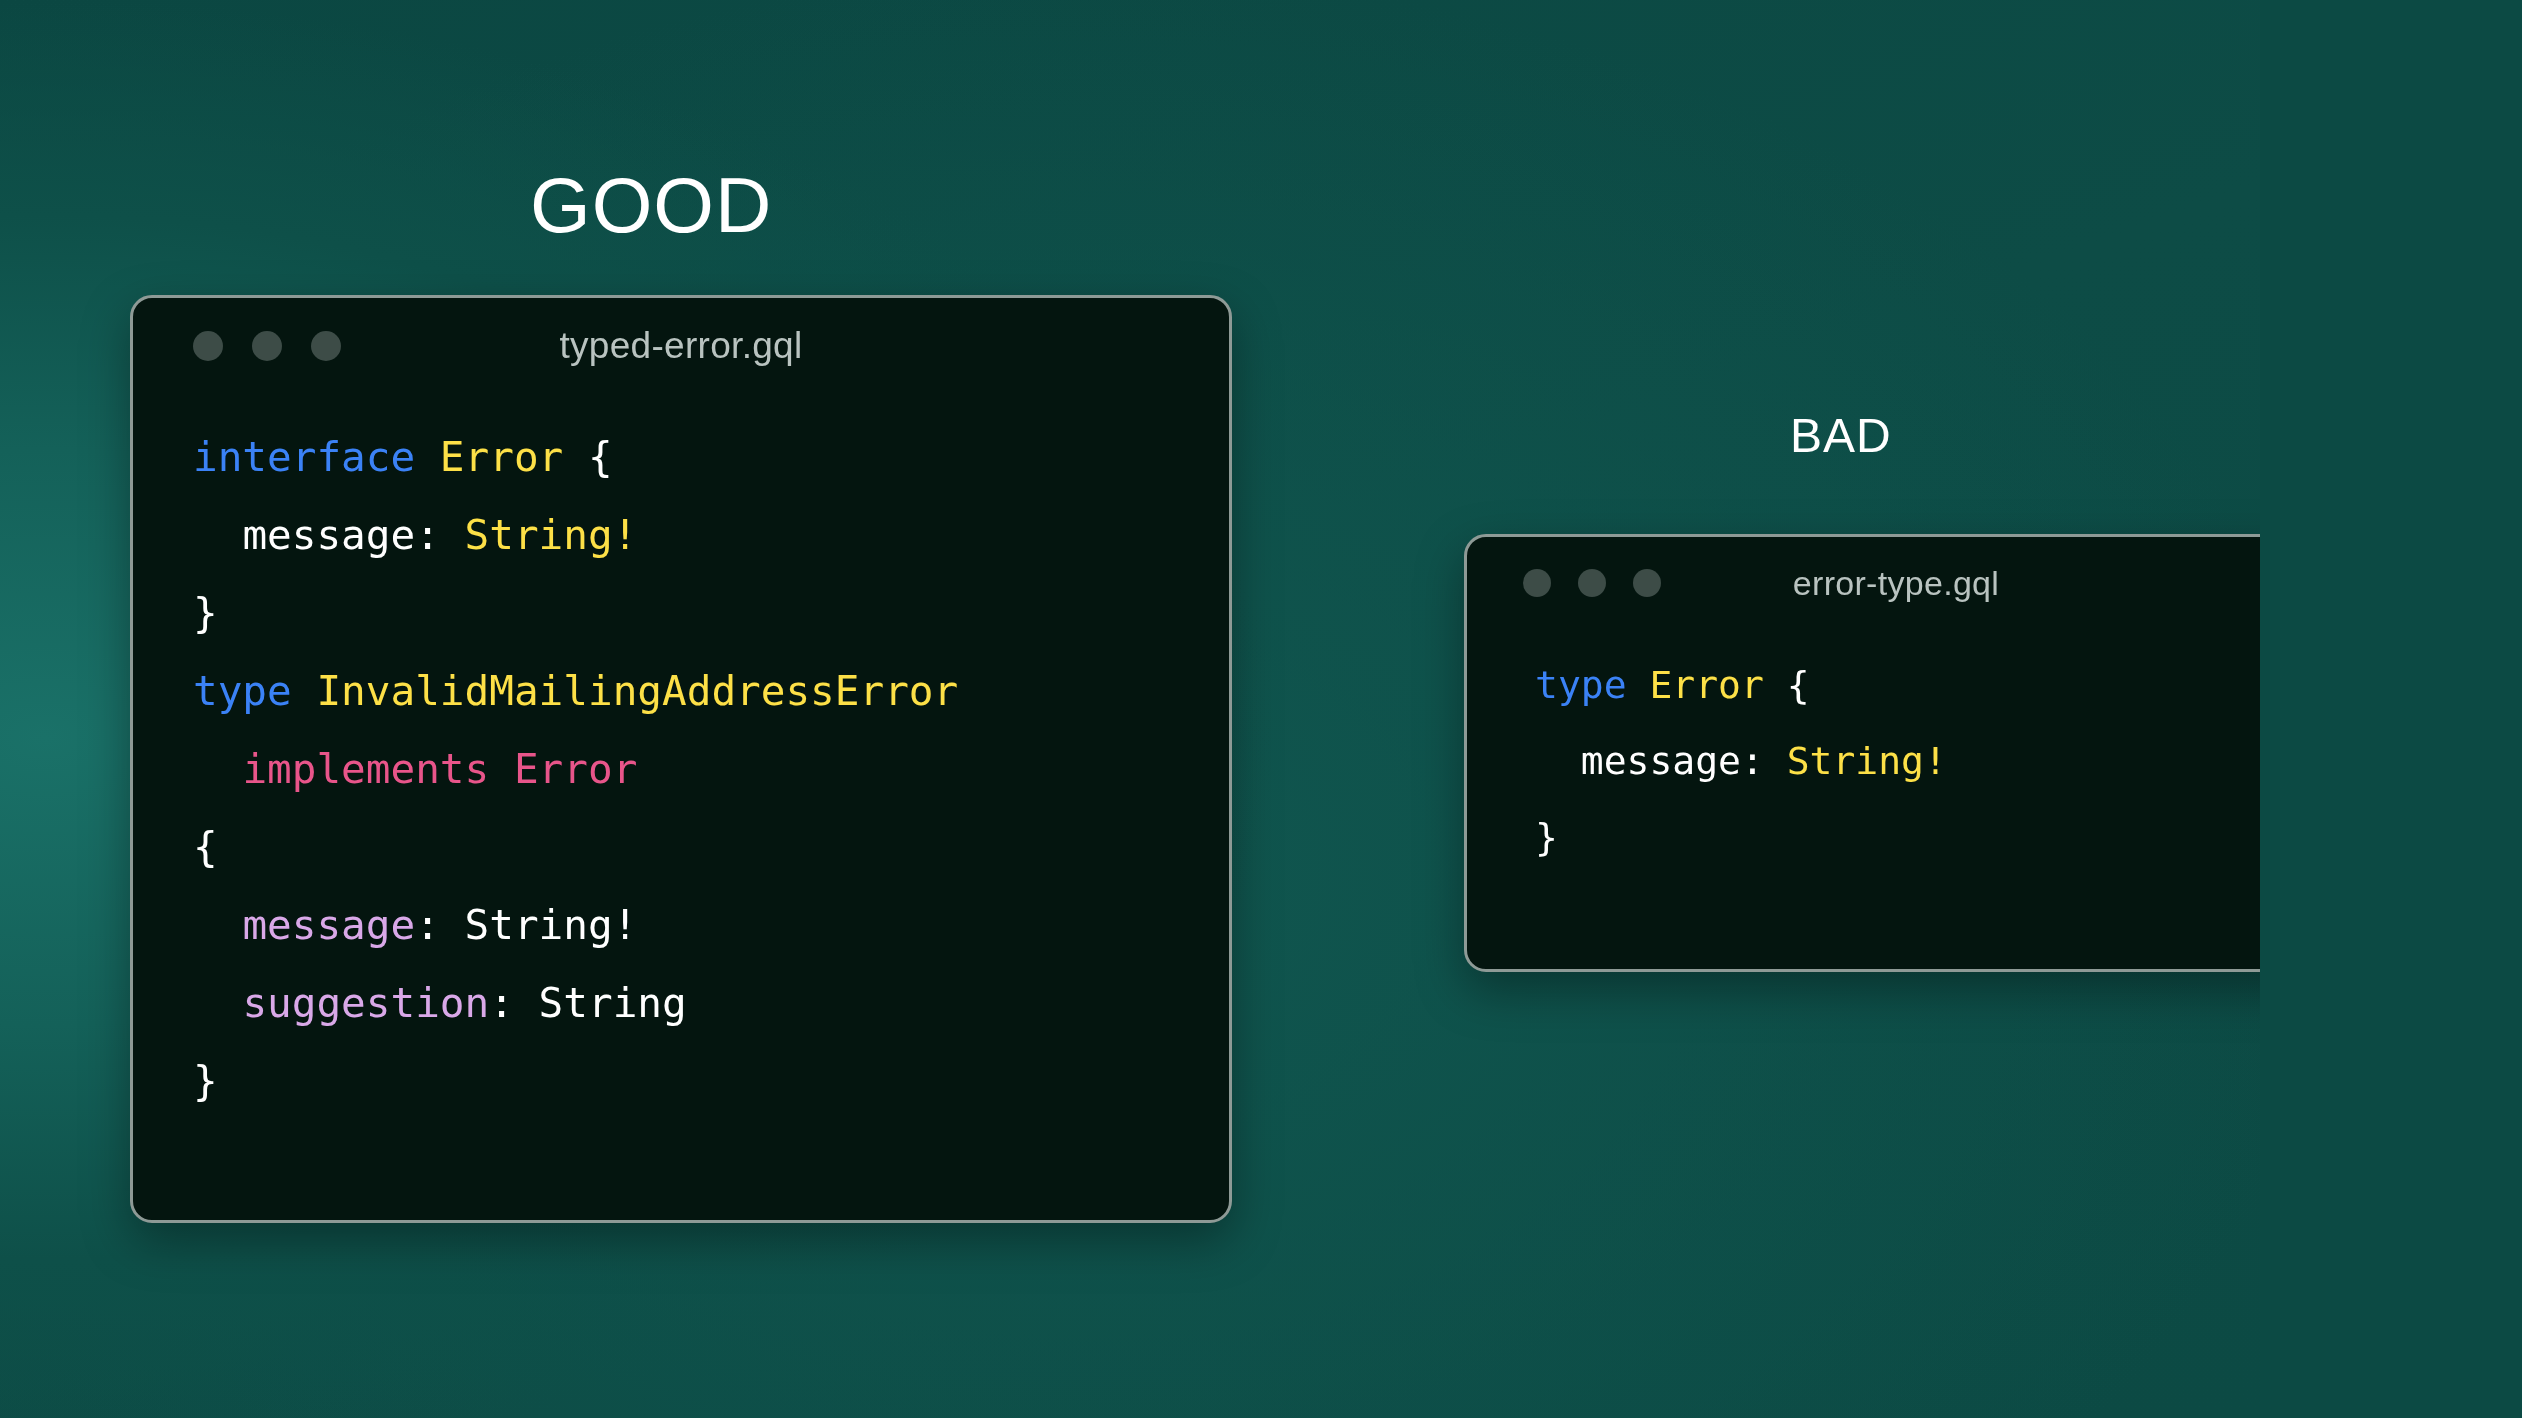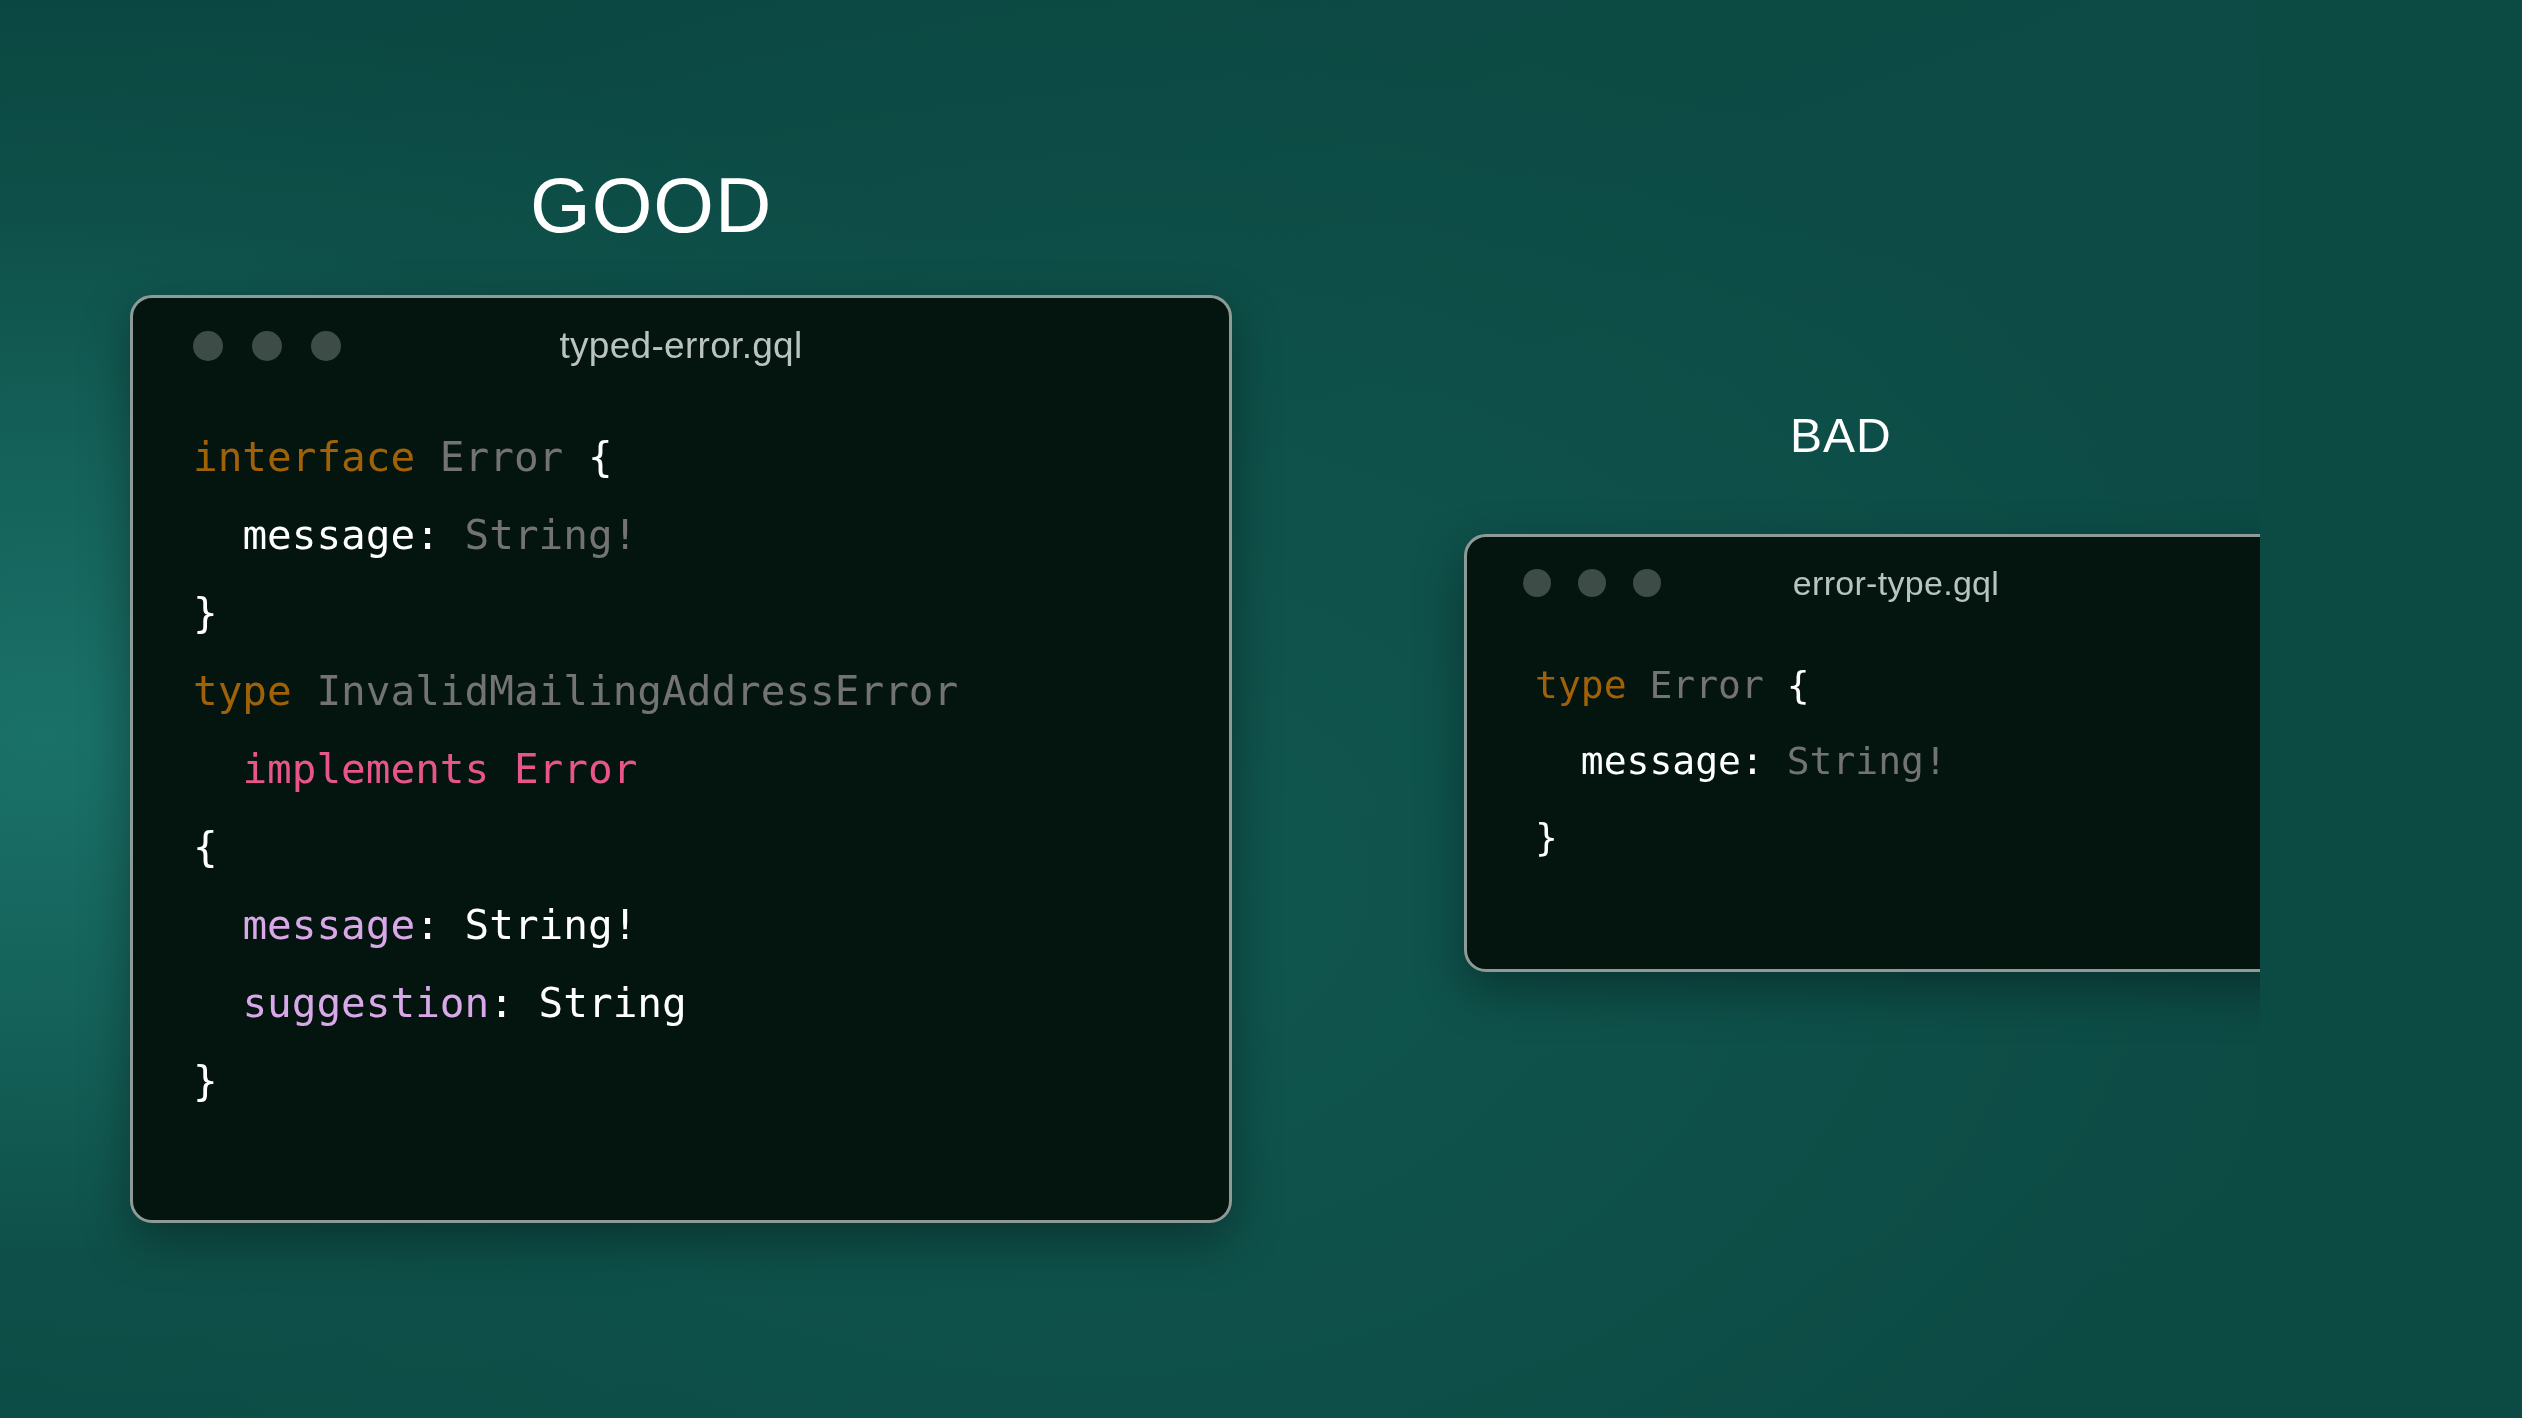--- a/index.html
+++ b/index.html
@@ -110,22 +110,22 @@
     color: #ffffff;
     padding: 24px 0 0 60px;
     white-space: pre;
   }
   .card.bad .code {
     font-size: 38px;
     line-height: 76px;
     padding: 18px 0 0 68px;
   }
 
-  .tok-kw   { color: #a16207; }
-  .tok-type { color: #737373; }
+  .tok-kw   { color: #3b82f6; }
+  .tok-type { color: #fde047; }
   .tok-name { color: #ffffff; }
   .tok-field-purple { color: #d9a8e8; }
   .tok-impl { color: #e8558a; }
   .tok-punct { color: #ffffff; }
   .tok-plain { color: #ffffff; }
 </style>
 </head>
 <body>
 
 <div class="stage">

